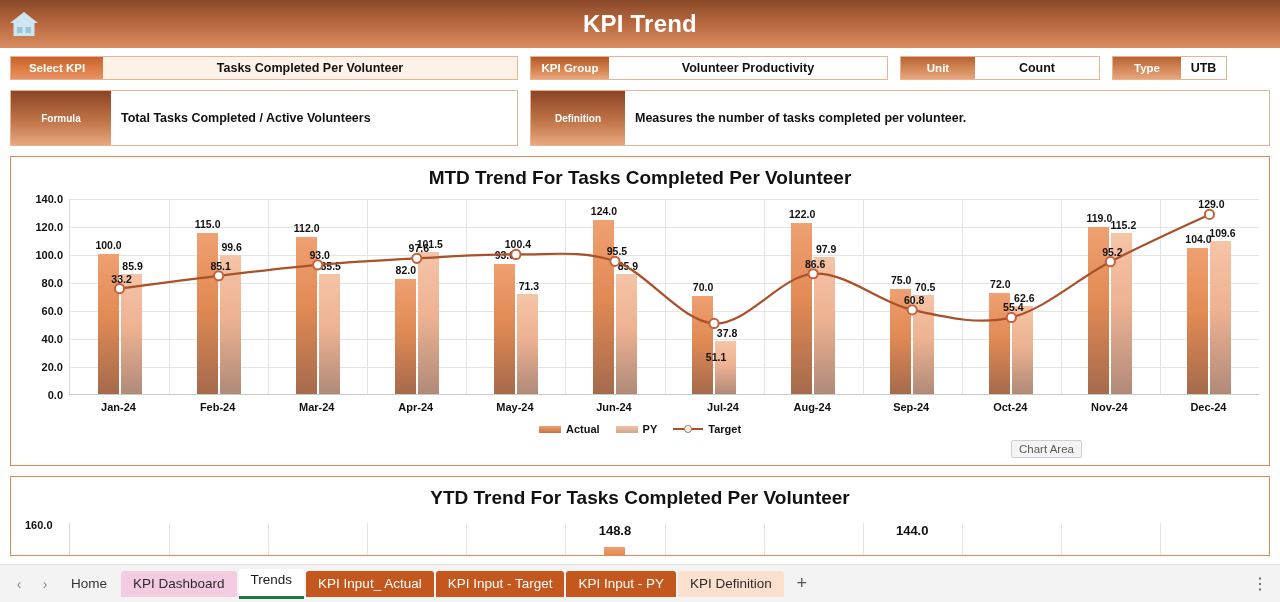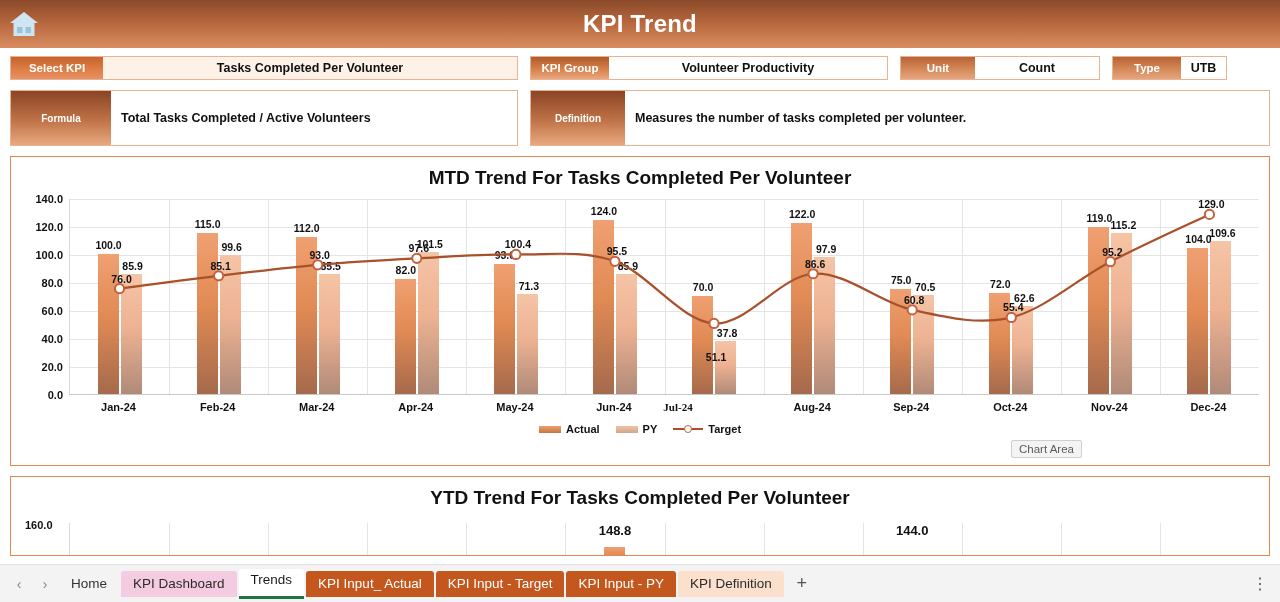--- a/index.html
+++ b/index.html
@@ -283,21 +283,21 @@
         <div class="vgrid" style="left: 594.5px;"></div>
         <div class="vgrid" style="left: 693.583px;"></div>
         <div class="vgrid" style="left: 792.667px;"></div>
         <div class="vgrid" style="left: 891.75px;"></div>
         <div class="vgrid" style="left: 990.833px;"></div>
         <div class="vgrid" style="left: 1089.92px;"></div>
         <div class="bar actual" style="left: 27.5417px; height: 140px;"></div>
         <div class="bar py" style="left: 50.5417px; height: 120.26px;"></div>
         <div class="dlabel" style="left: 38.5417px; top: 40px;">100.0</div>
         <div class="dlabel" style="left: 62.5417px; top: 60.74px;">85.9</div>
-        <div class="dlabel" style="left: 51.5417px; top: 73.6px;">76.0</div>
+        <div class="dlabel" style="left: 51.5417px; top: 73.6px;">33.2</div>
         <div class="bar actual" style="left: 126.625px; height: 161px;"></div>
         <div class="bar py" style="left: 149.625px; height: 139.44px;"></div>
         <div class="dlabel" style="left: 137.625px; top: 19px;">115.0</div>
         <div class="dlabel" style="left: 161.625px; top: 41.56px;">99.6</div>
         <div class="dlabel" style="left: 150.625px; top: 60.86px;">85.1</div>
         <div class="bar actual" style="left: 225.708px; height: 156.8px;"></div>
         <div class="bar py" style="left: 248.708px; height: 119.7px;"></div>
         <div class="dlabel" style="left: 236.708px; top: 23.2px;">112.0</div>
         <div class="dlabel" style="left: 260.708px; top: 61.3px;">85.5</div>
         <div class="dlabel" style="left: 249.708px; top: 49.8px;">93.0</div>
@@ -362,21 +362,21 @@
           <circle cx="1139.4583333333333" cy="15.400000000000006" r="4.6" fill="#ffffff" stroke="#c4603a" stroke-width="2"></circle>
         </svg>
       </div>
     <div class="x-labels" id="mtd-xlabels">
         <div class="x-lab" style="left: 49.5417px;">Jan-24</div>
         <div class="x-lab" style="left: 148.625px;">Feb-24</div>
         <div class="x-lab" style="left: 247.708px;">Mar-24</div>
         <div class="x-lab" style="left: 346.792px;">Apr-24</div>
         <div class="x-lab" style="left: 445.875px;">May-24</div>
         <div class="x-lab" style="left: 544.958px;">Jun-24</div>
-        <div class="x-lab" style="left: 609px; font-family: Liberation Serif, serif;">Jul-24</div>
+        <div class="x-lab" style="left: 654px;">Jul-24</div>
         <div class="x-lab" style="left: 743.125px;">Aug-24</div>
         <div class="x-lab" style="left: 842.208px;">Sep-24</div>
         <div class="x-lab" style="left: 941.292px;">Oct-24</div>
         <div class="x-lab" style="left: 1040.38px;">Nov-24</div>
         <div class="x-lab" style="left: 1139.46px;">Dec-24</div>
       </div>
     <div class="legend">
       <div class="leg-item">
         <span class="swatch sw-actual"></span>
         <span>Actual</span>

